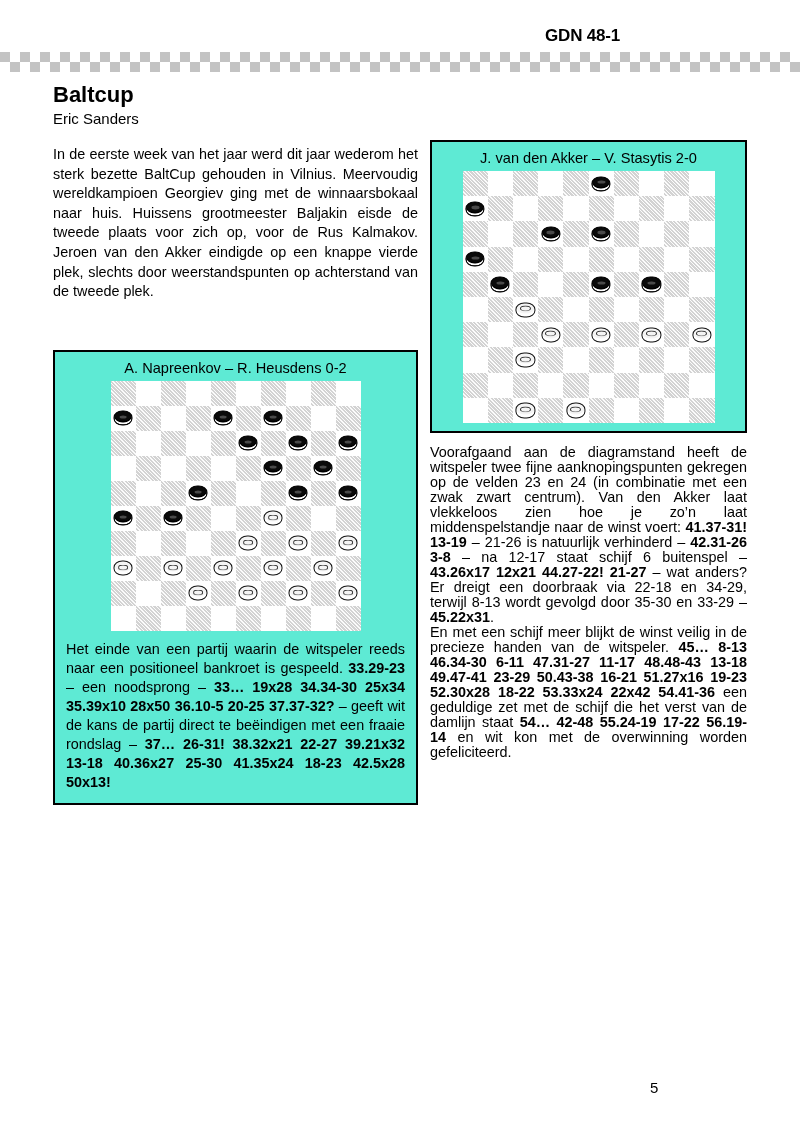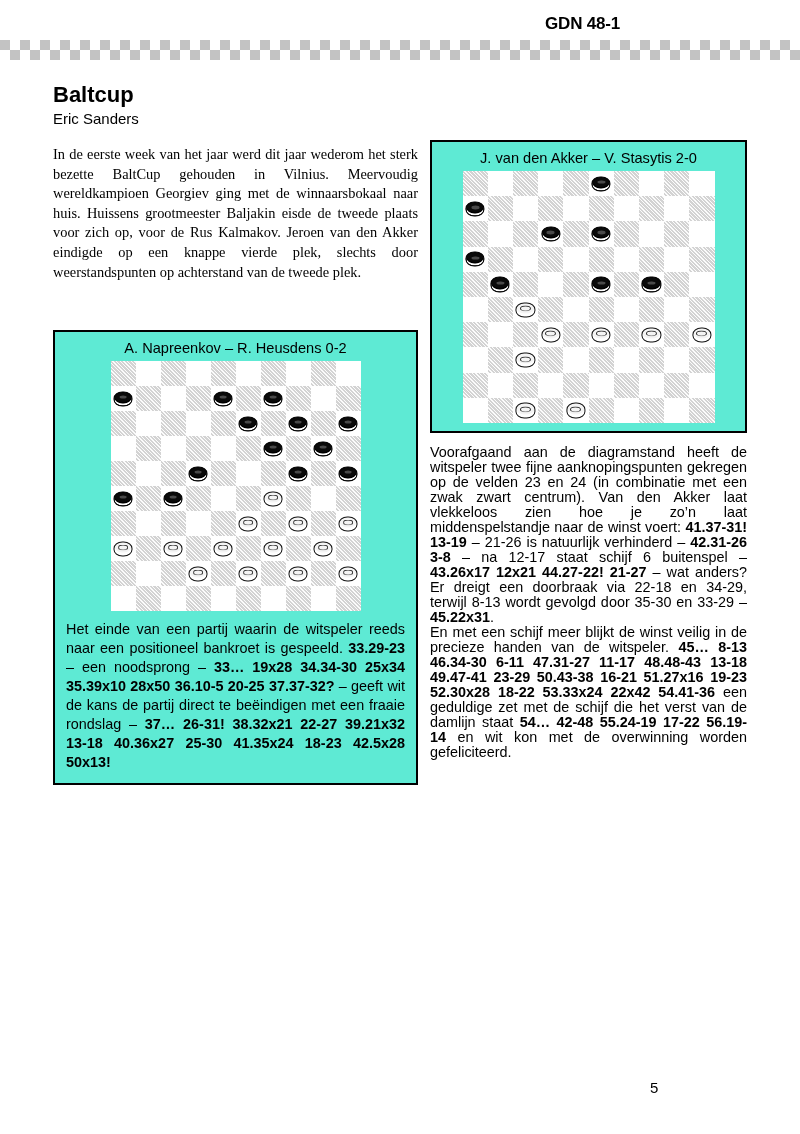--- a/index.html
+++ b/index.html
@@ -10,21 +10,21 @@
     background: #ffffff;
     font-family: "Liberation Sans", sans-serif;
     color: #000000;
     position: relative;
     overflow: hidden;
   }
 
   
   #page-header {
     position: absolute;
-    top: 0; left: 0;
+    top: 12px; left: 0;
     width: 664px;
     height: 62px;
     text-decoration: underline;
   }
   #header-title {
     position: absolute;
     right: 44px;
     top: 14px;
     font-size: 17px;
     font-weight: bold;
@@ -79,21 +79,20 @@
     position: absolute;
     left: 430px;
     top: 140px;
     width: 317px;
   }
 
   .body-text {
     font-size: 14.4px;
     line-height: 19.6px;
     text-align: justify;
-    font-family: Liberation Serif, serif;
   }
   .intro-gap { height: 22px; }
 
   
   .diagram-box {
     border: 2px solid #000000;
     background: #5eead4;
     padding: 6px 8px 8px 8px;
   }
   .diagram-caption-head {

